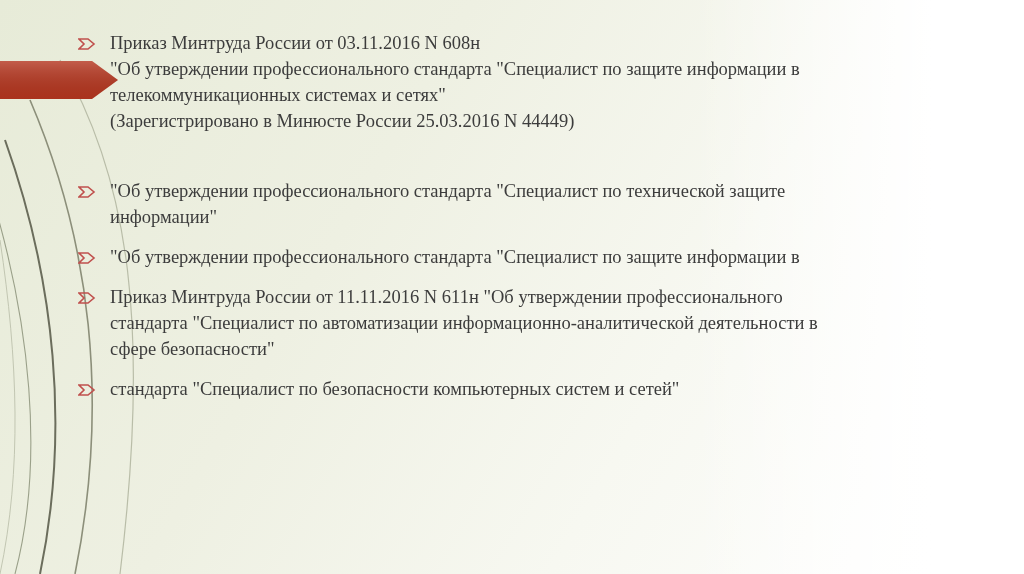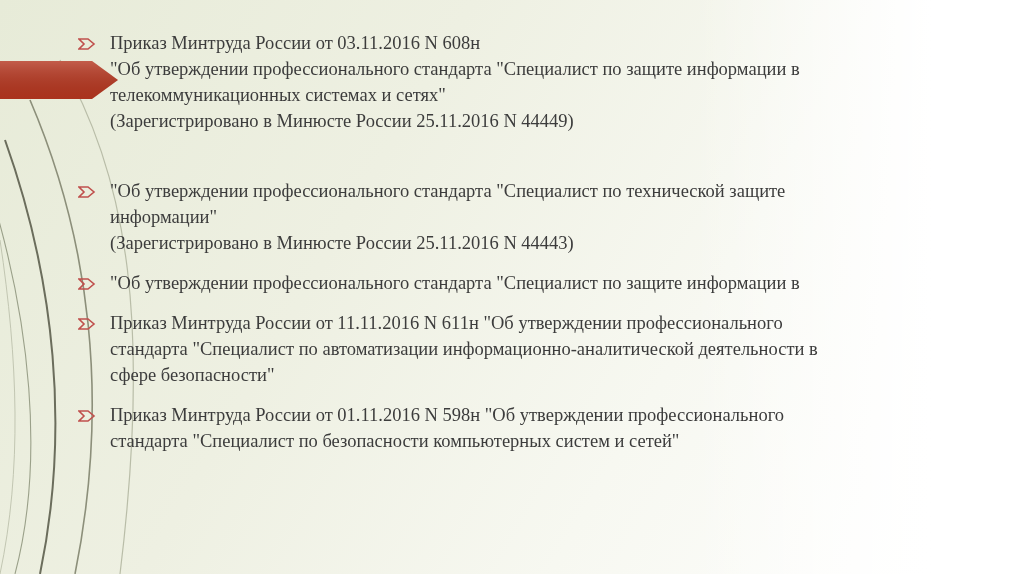--- a/index.html
+++ b/index.html
@@ -103,32 +103,31 @@
 
   <div class="content">
 
     <div class="bullet-block">
       <svg class="bullet-marker" viewBox="0 0 18 16">
         <path d="M1 3 L10 3 L16 8 L10 13 L1 13 L6 8 Z" fill="none" stroke="#c0504d" stroke-width="1.6"></path>
       </svg>
       <div class="line">Приказ Минтруда России от 03.11.2016 N 608н</div>
       <div class="line">"Об утверждении профессионального стандарта "Специалист по защите информации в</div>
       <div class="line">телекоммуникационных системах и сетях"</div>
-      <div class="line">(Зарегистрировано в Минюсте России 25.11.2016 N 44449)</div>
+      <div class="line">(Зарегистрировано в Минюсте России 25.03.2016 N 44449)</div>
     </div>
 
     <div class="gap-lg"></div>
 
     <div class="bullet-block">
       <svg class="bullet-marker" viewBox="0 0 18 16">
         <path d="M1 3 L10 3 L16 8 L10 13 L1 13 L6 8 Z" fill="none" stroke="#c0504d" stroke-width="1.6"></path>
       </svg>
       <div class="line">"Об утверждении профессионального стандарта "Специалист по технической защите</div>
       <div class="line">информации"</div>
-      <div class="line">(Зарегистрировано в Минюсте России 25.11.2016 N 44443)</div>
     </div>
 
     <div class="gap-md"></div>
 
     <div class="bullet-block">
       <svg class="bullet-marker" viewBox="0 0 18 16">
         <path d="M1 3 L10 3 L16 8 L10 13 L1 13 L6 8 Z" fill="none" stroke="#c0504d" stroke-width="1.6"></path>
       </svg>
       <div class="line">"Об утверждении профессионального стандарта "Специалист по защите информации в</div>
     </div>
@@ -143,18 +142,17 @@
       <div class="line">стандарта "Специалист по автоматизации информационно-аналитической деятельности в</div>
       <div class="line">сфере безопасности"</div>
     </div>
 
     <div class="gap-md"></div>
 
     <div class="bullet-block">
       <svg class="bullet-marker" viewBox="0 0 18 16">
         <path d="M1 3 L10 3 L16 8 L10 13 L1 13 L6 8 Z" fill="none" stroke="#c0504d" stroke-width="1.6"></path>
       </svg>
-      <div class="line">Приказ Минтруда России от 01.11.2016 N 598н "Об утверждении профессионального</div>
       <div class="line">стандарта "Специалист по безопасности компьютерных систем и сетей"</div>
     </div>
 
   </div>
 </div>
 
 </body></html>

